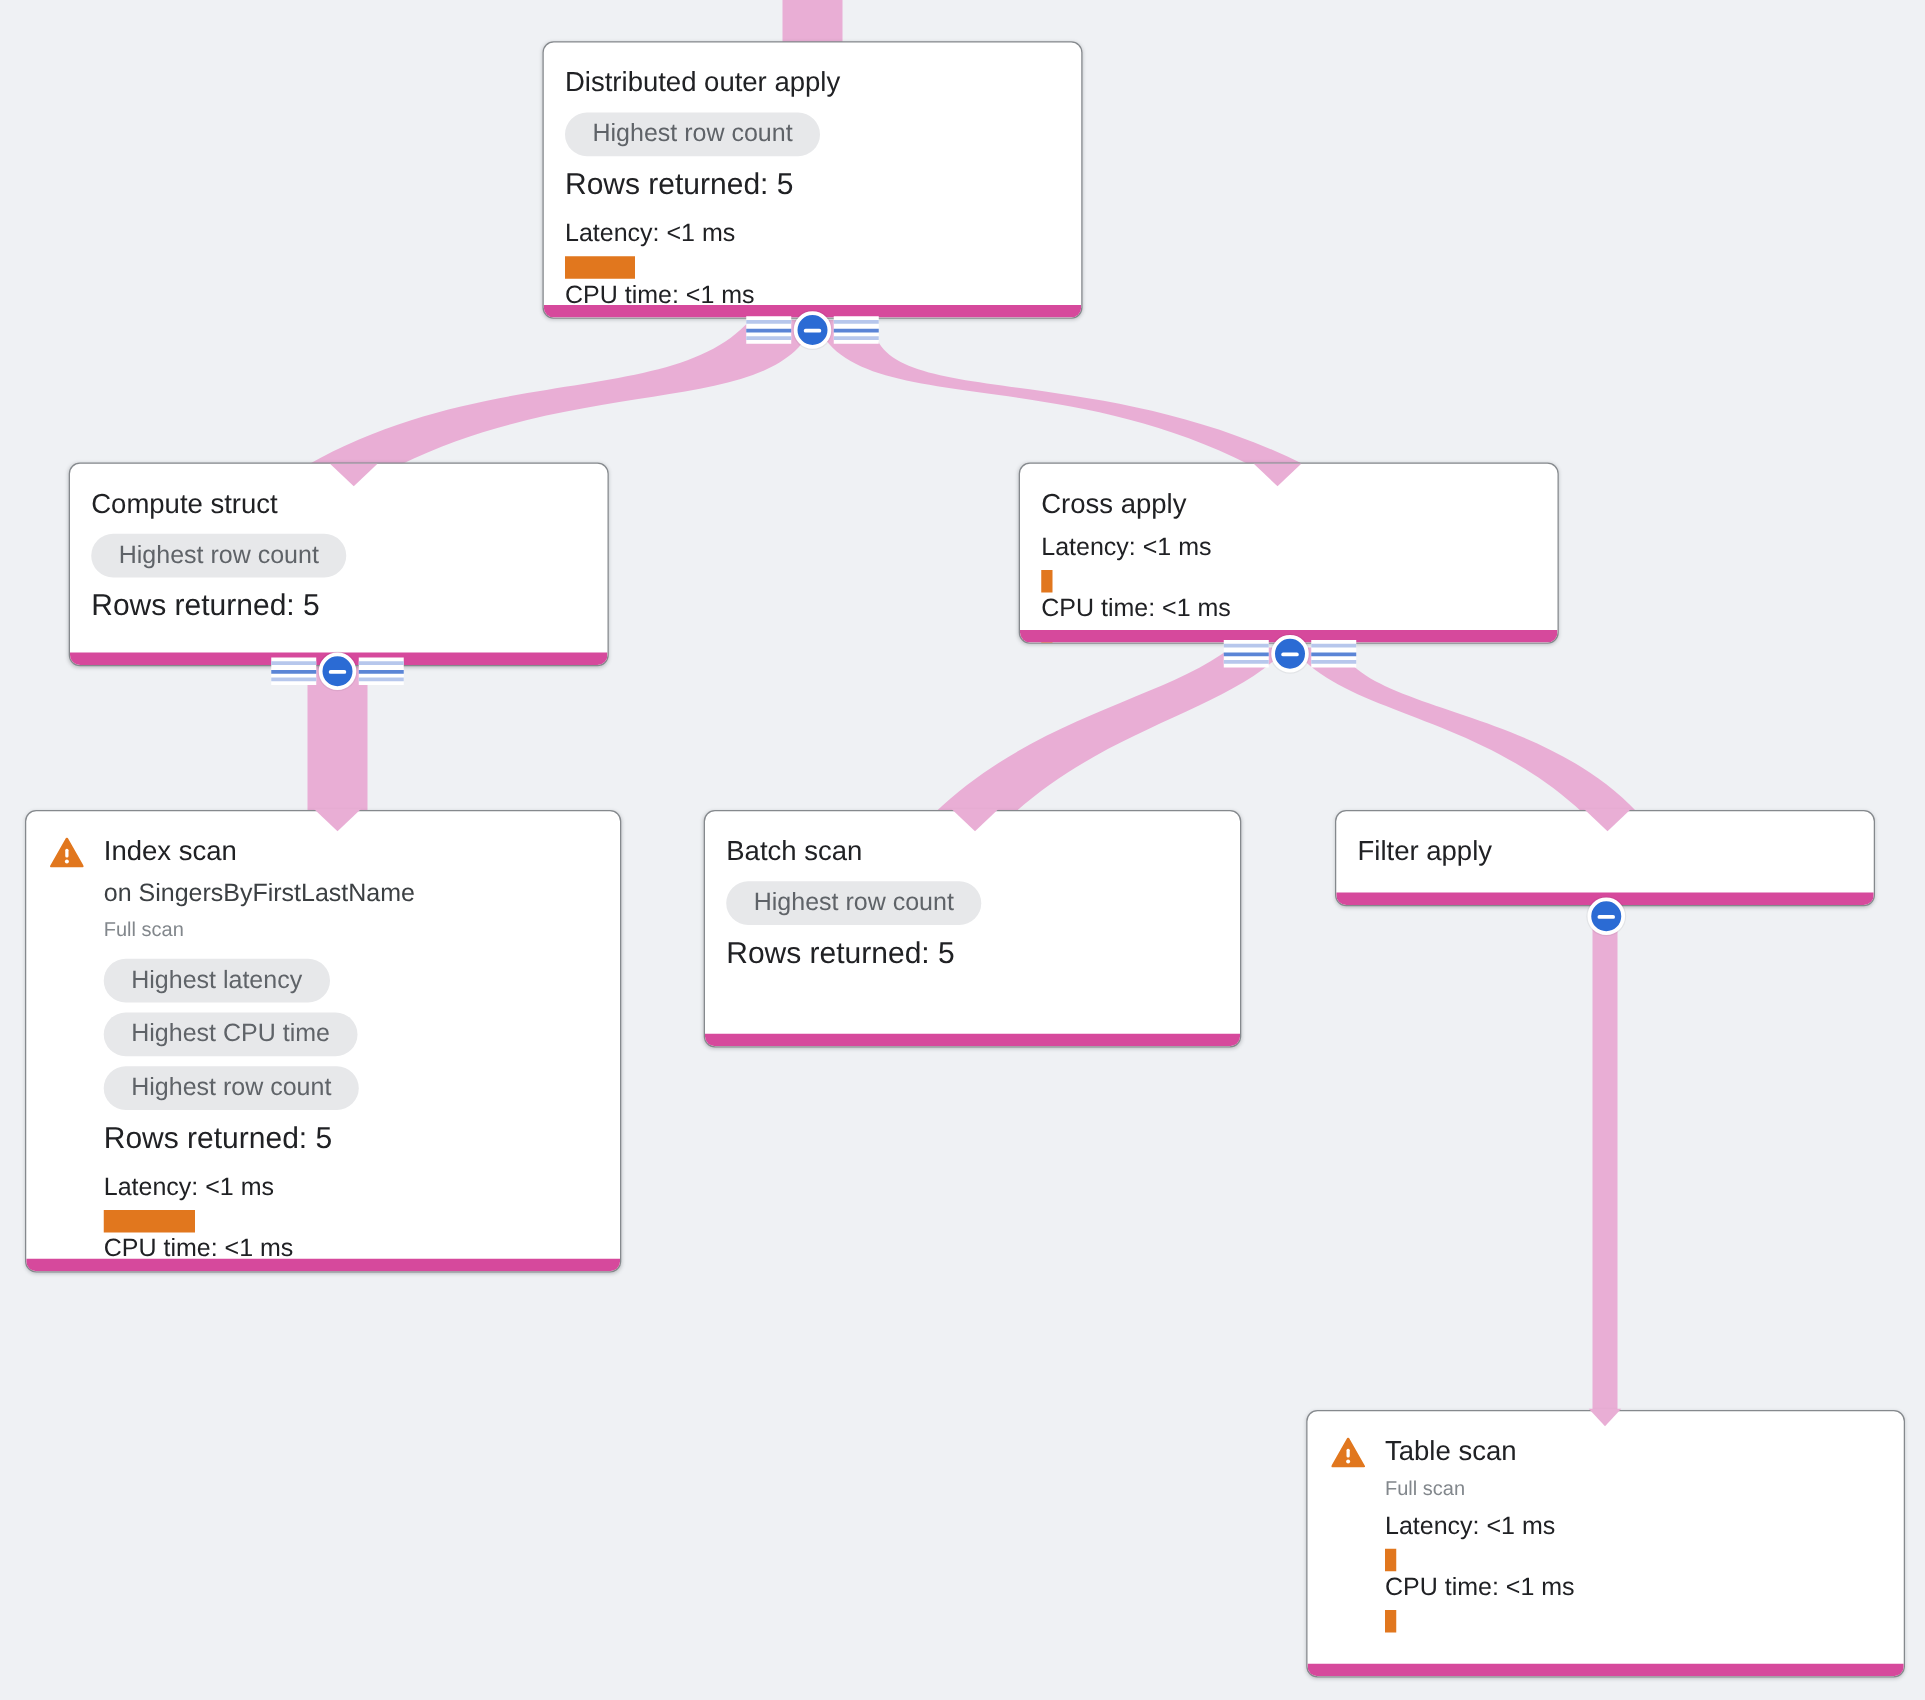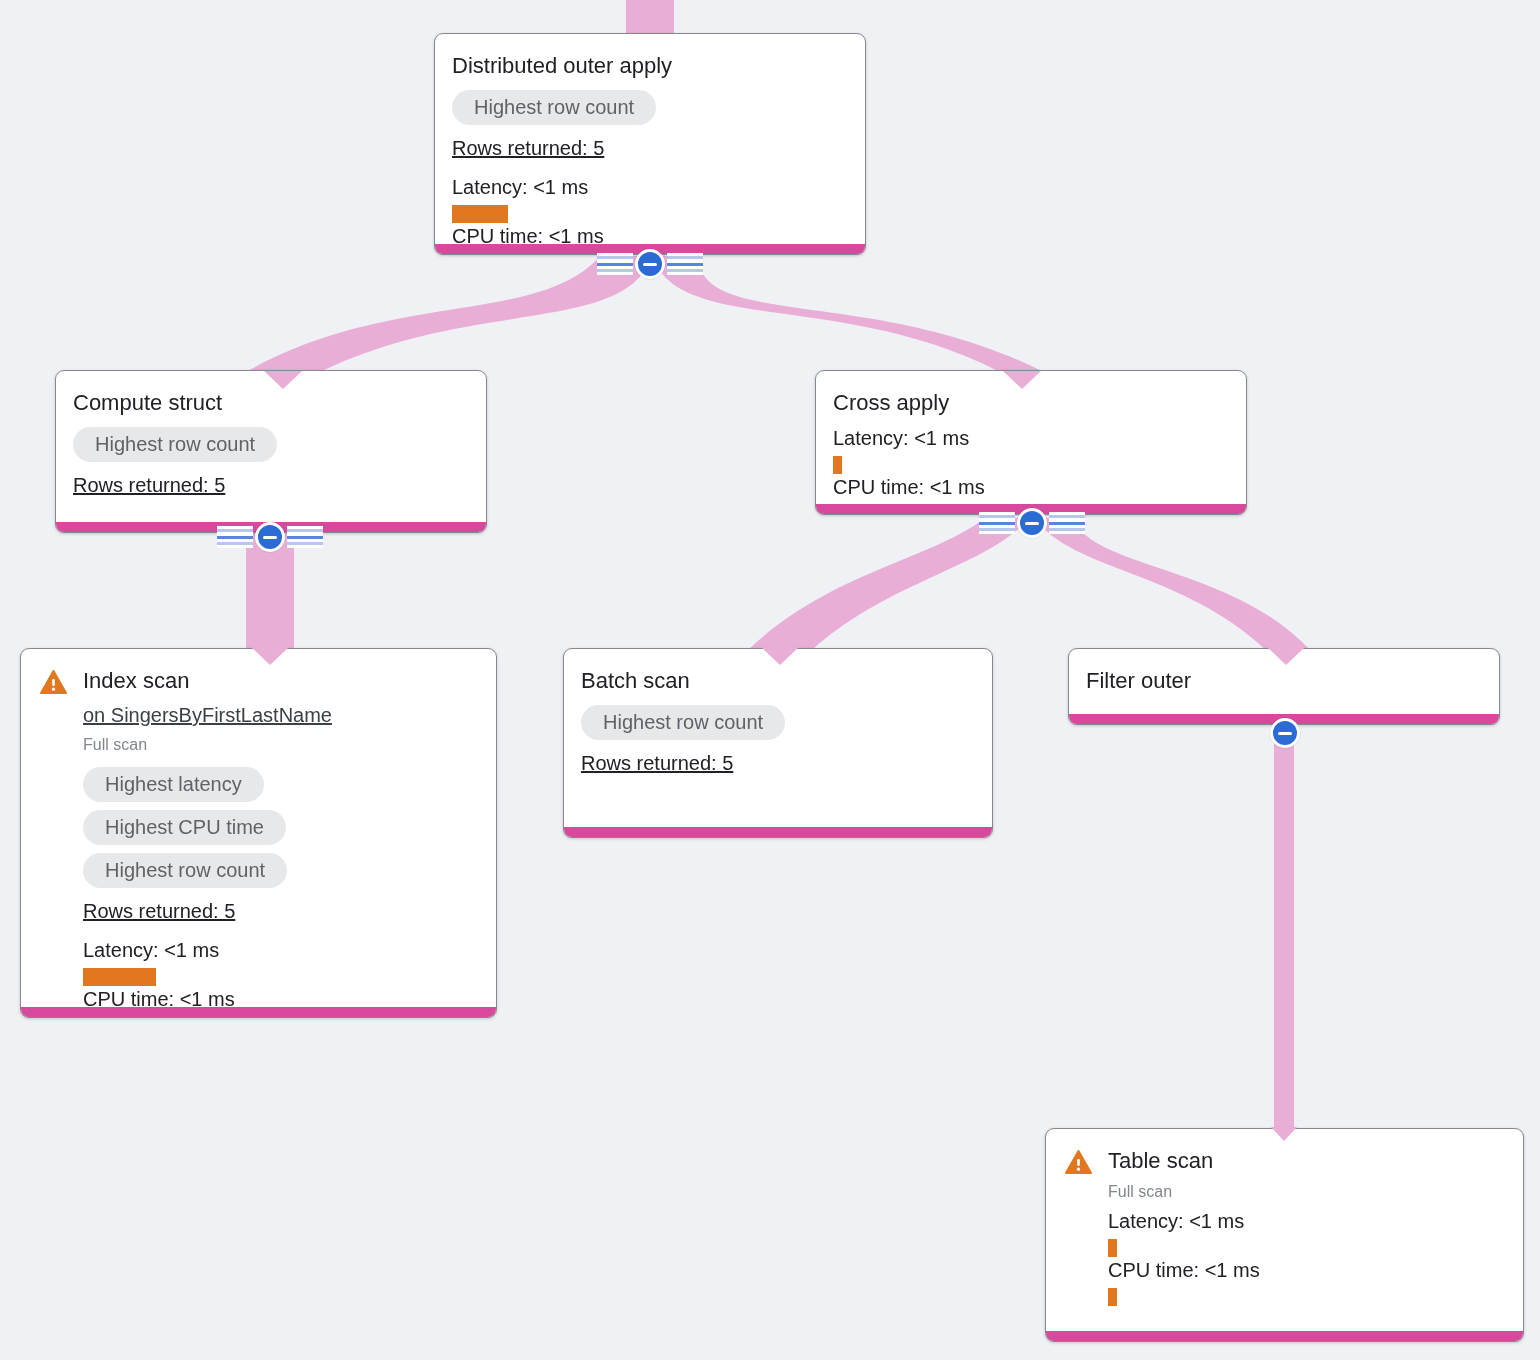--- a/index.html
+++ b/index.html
@@ -29,29 +29,29 @@
     position:absolute;z-index:2;background:#fff;
     border:1.5px solid var(--border);border-radius:9px;
     box-shadow:0 1px 3px rgba(60,64,67,.25);
     box-sizing:border-box;padding:17px 33px 0 17px;overflow:hidden;
   }
   .node .accent-bar{
     position:absolute;left:0;right:0;bottom:0;height:10px;
     background:var(--accent);
   }
   .title{font-size:22px;font-weight:500;line-height:30px;color:var(--text);display:block;}
-  .subline{font-size:20px;line-height:28px;color:#3c4043;margin-top:5px;text-decoration:underline;}
+  .subline{font-size:20px;line-height:28px;color:#3c4043;margin-top:5px;}
   .fullscan{font-size:16px;line-height:28px;color:var(--muted);margin-top:2px;}
   .badge{
     display:inline-block;background:var(--badge-bg);color:var(--badge-text);
     font-size:20px;line-height:35px;height:35px;padding:0 22px;border-radius:18px;
     margin-top:9px;
   }
   .badge-stack .badge{display:table;margin-top:8px;}
-  .rows{font-size:20px;line-height:28px;color:var(--text);margin-top:9px;text-decoration:underline;}
+  .rows{font-size:24px;line-height:28px;color:var(--text);margin-top:9px;}
   .metrics{display:flex;margin-top:12px;flex-direction:column;}
   .metric{width:192px;}
   .mlabel{font-size:20px;line-height:26px;color:var(--text);}
   .mbar{height:18px;background:var(--orange);margin-top:5px;}
 
   .node-warn{padding-left:62px;}
   .warn-icon{position:absolute;left:19px;top:21px;width:27px;height:24px;}
 
   
   .n0{left:434px;top:33px;width:432px;height:222px;}
@@ -170,21 +170,21 @@
   </div>
 
   <div class="node n4">
     <span class="title">Batch scan</span>
     <span class="badge">Highest row count</span>
     <div class="rows">Rows returned: 5</div>
     <div class="accent-bar"></div>
   </div>
 
   <div class="node n5">
-    <span class="title">Filter outer</span>
+    <span class="title">Filter apply</span>
     <div class="accent-bar"></div>
   </div>
 
   <div class="node node-warn n6">
     <svg class="warn-icon" viewBox="0 0 27 24">
       <path d="M13.5 1 L26 23 L1 23 Z" fill="#e1771e" stroke="#e1771e" stroke-width="2" stroke-linejoin="round"></path>
       <rect x="12.2" y="9" width="2.6" height="7" rx="1.2" fill="#fff"></rect>
       <circle cx="13.5" cy="19.2" r="1.6" fill="#fff"></circle>
     </svg>
     <span class="title">Table scan</span>

